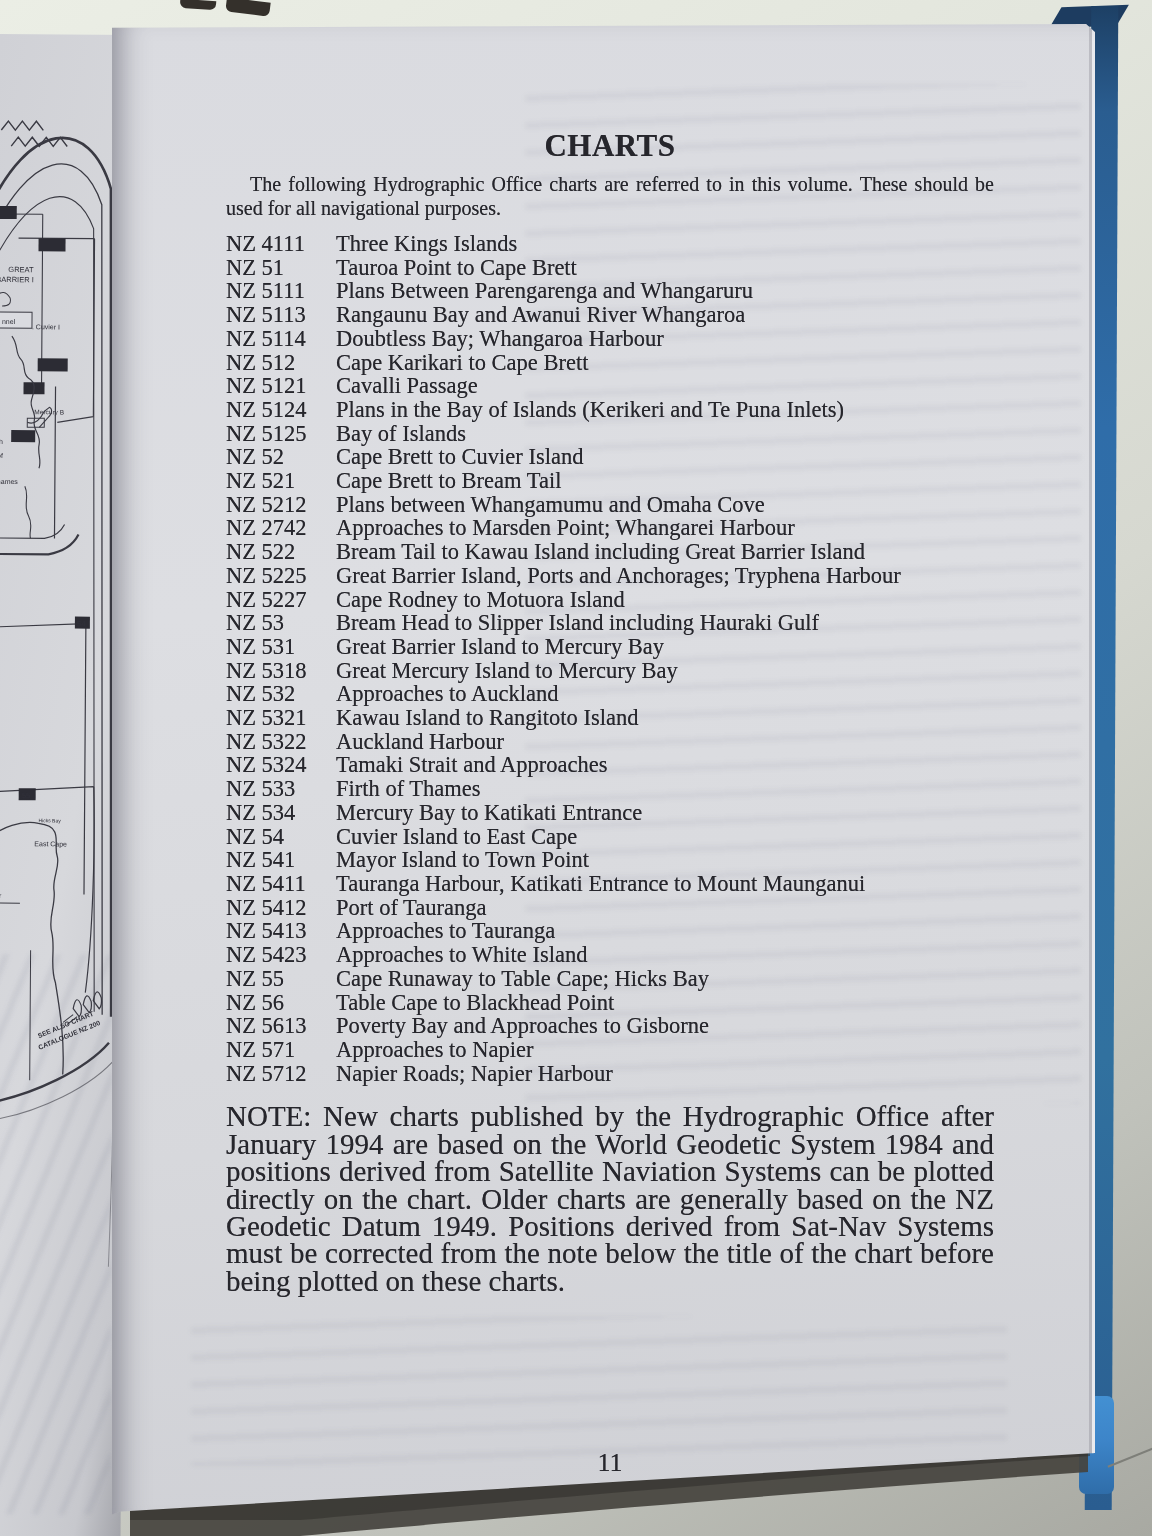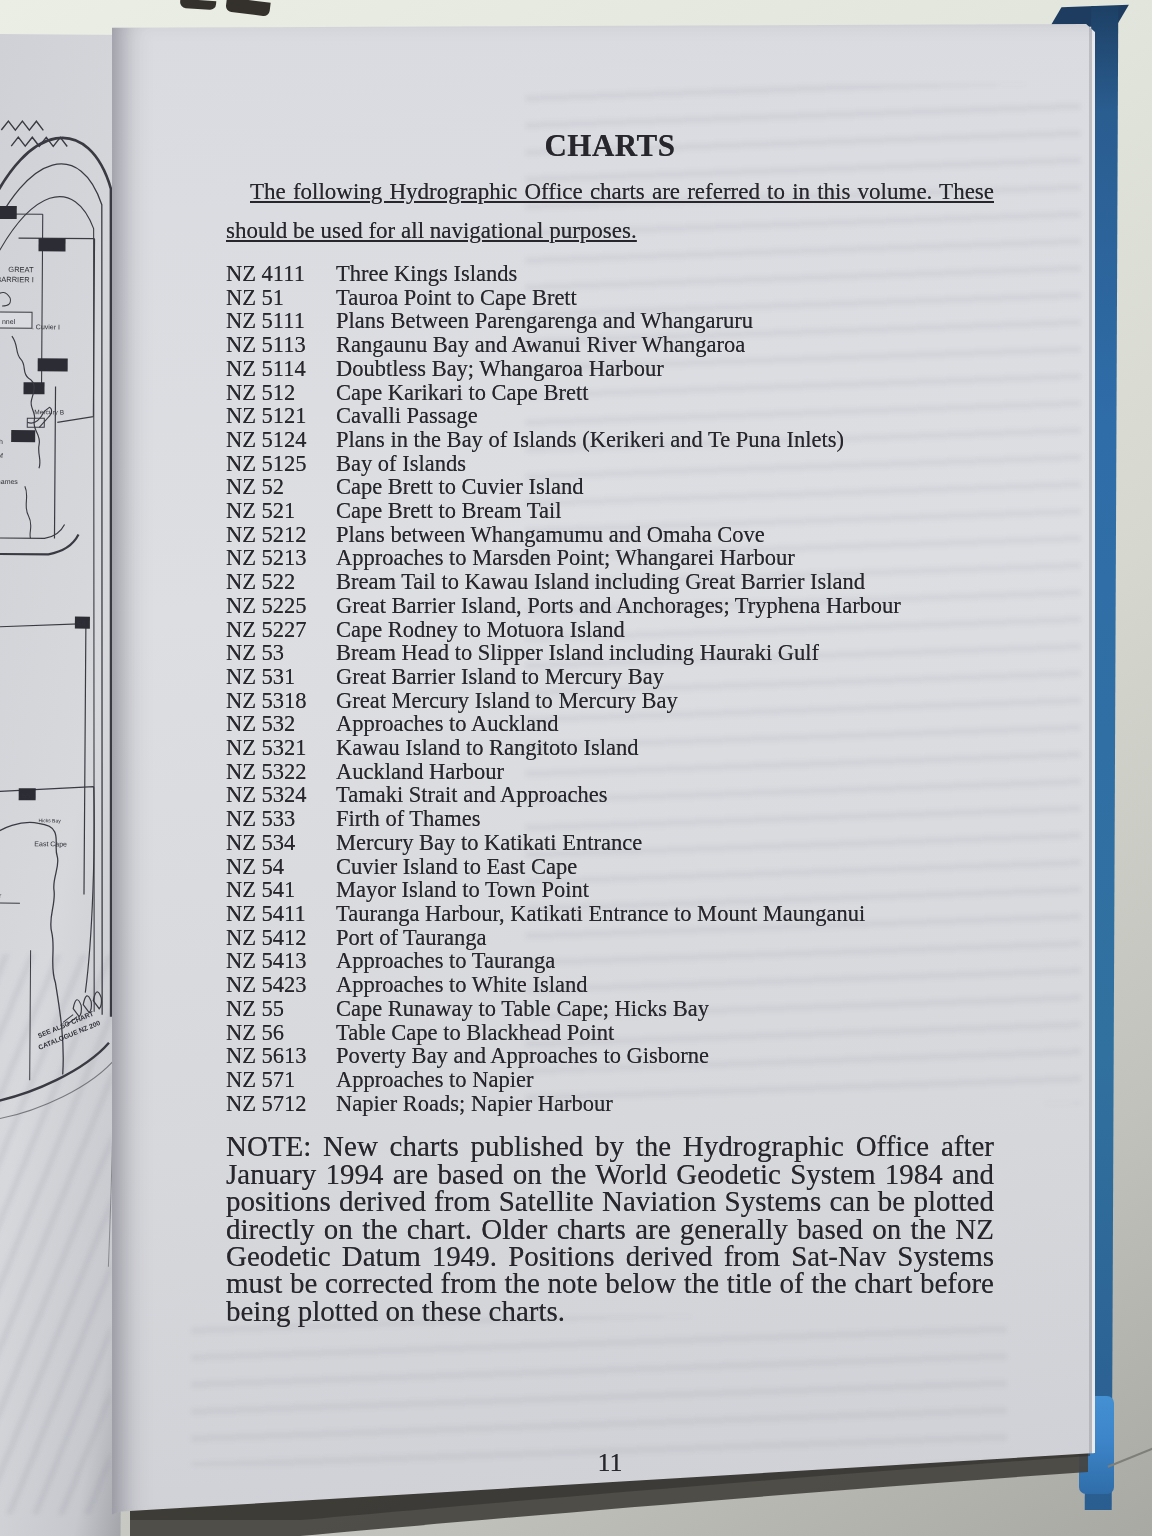--- a/index.html
+++ b/index.html
@@ -43,22 +43,22 @@
                inset -3px 0 0 #e9eaee, inset -6px 0 0 rgba(120,120,128,.30);}
   .ghost{position:absolute;pointer-events:none;
     background:repeating-linear-gradient(178deg,transparent 0 11px,rgba(75,80,108,.055) 11px 18px,transparent 18px 27px);
     filter:blur(2px);}
   .ghost.g1{left:42%;right:14px;top:60px;height:1020px;}
   .ghost.g2{left:8%;right:9%;top:1292px;height:150px;}
   .text-block{position:absolute;left:114px;width:768px;top:0;height:100%;
     color:#26262c;text-shadow:0 0 .5px rgba(38,38,44,.65);}
   .page-title{margin:104px 0 0 0;font-size:31px;font-weight:bold;text-align:center;
     letter-spacing:.5px;line-height:36px;}
-  .intro{margin:8px 0 0 0;font-size:23px;line-height:39px;text-align:justify;
-    text-indent:24px;text-decoration:underline;}
+  .intro{margin:8px 0 0 0;font-size:20px;line-height:24px;text-align:justify;
+    text-indent:24px;}
   .chart-list{margin-top:12px;font-size:22.5px;line-height:23.7px;}
   .chart-row{display:flex;}
   .chart-row .code{width:110px;flex:none;}
   .chart-row .cname{flex:1;white-space:nowrap;}
   .note{margin:18px 0 0 0;font-size:29px;line-height:27.4px;text-align:justify;}
   .page-number{position:absolute;top:1424px;left:0;right:0;text-align:center;
     font-size:26px;}
 </style>
 </head>
 <body>
@@ -211,21 +211,21 @@
             <span class="code">NZ 521</span>
             <span class="cname">Cape Brett to Bream Tail</span>
           </div>
 
           <div class="chart-row">
             <span class="code">NZ 5212</span>
             <span class="cname">Plans between Whangamumu and Omaha Cove</span>
           </div>
 
           <div class="chart-row">
-            <span class="code">NZ 5213</span>
+            <span class="code">NZ 2742</span>
             <span class="cname">Approaches to Marsden Point; Whangarei Harbour</span>
           </div>
 
           <div class="chart-row">
             <span class="code">NZ 522</span>
             <span class="cname">Bream Tail to Kawau Island including Great Barrier Island</span>
           </div>
 
           <div class="chart-row">
             <span class="code">NZ 5225</span>

